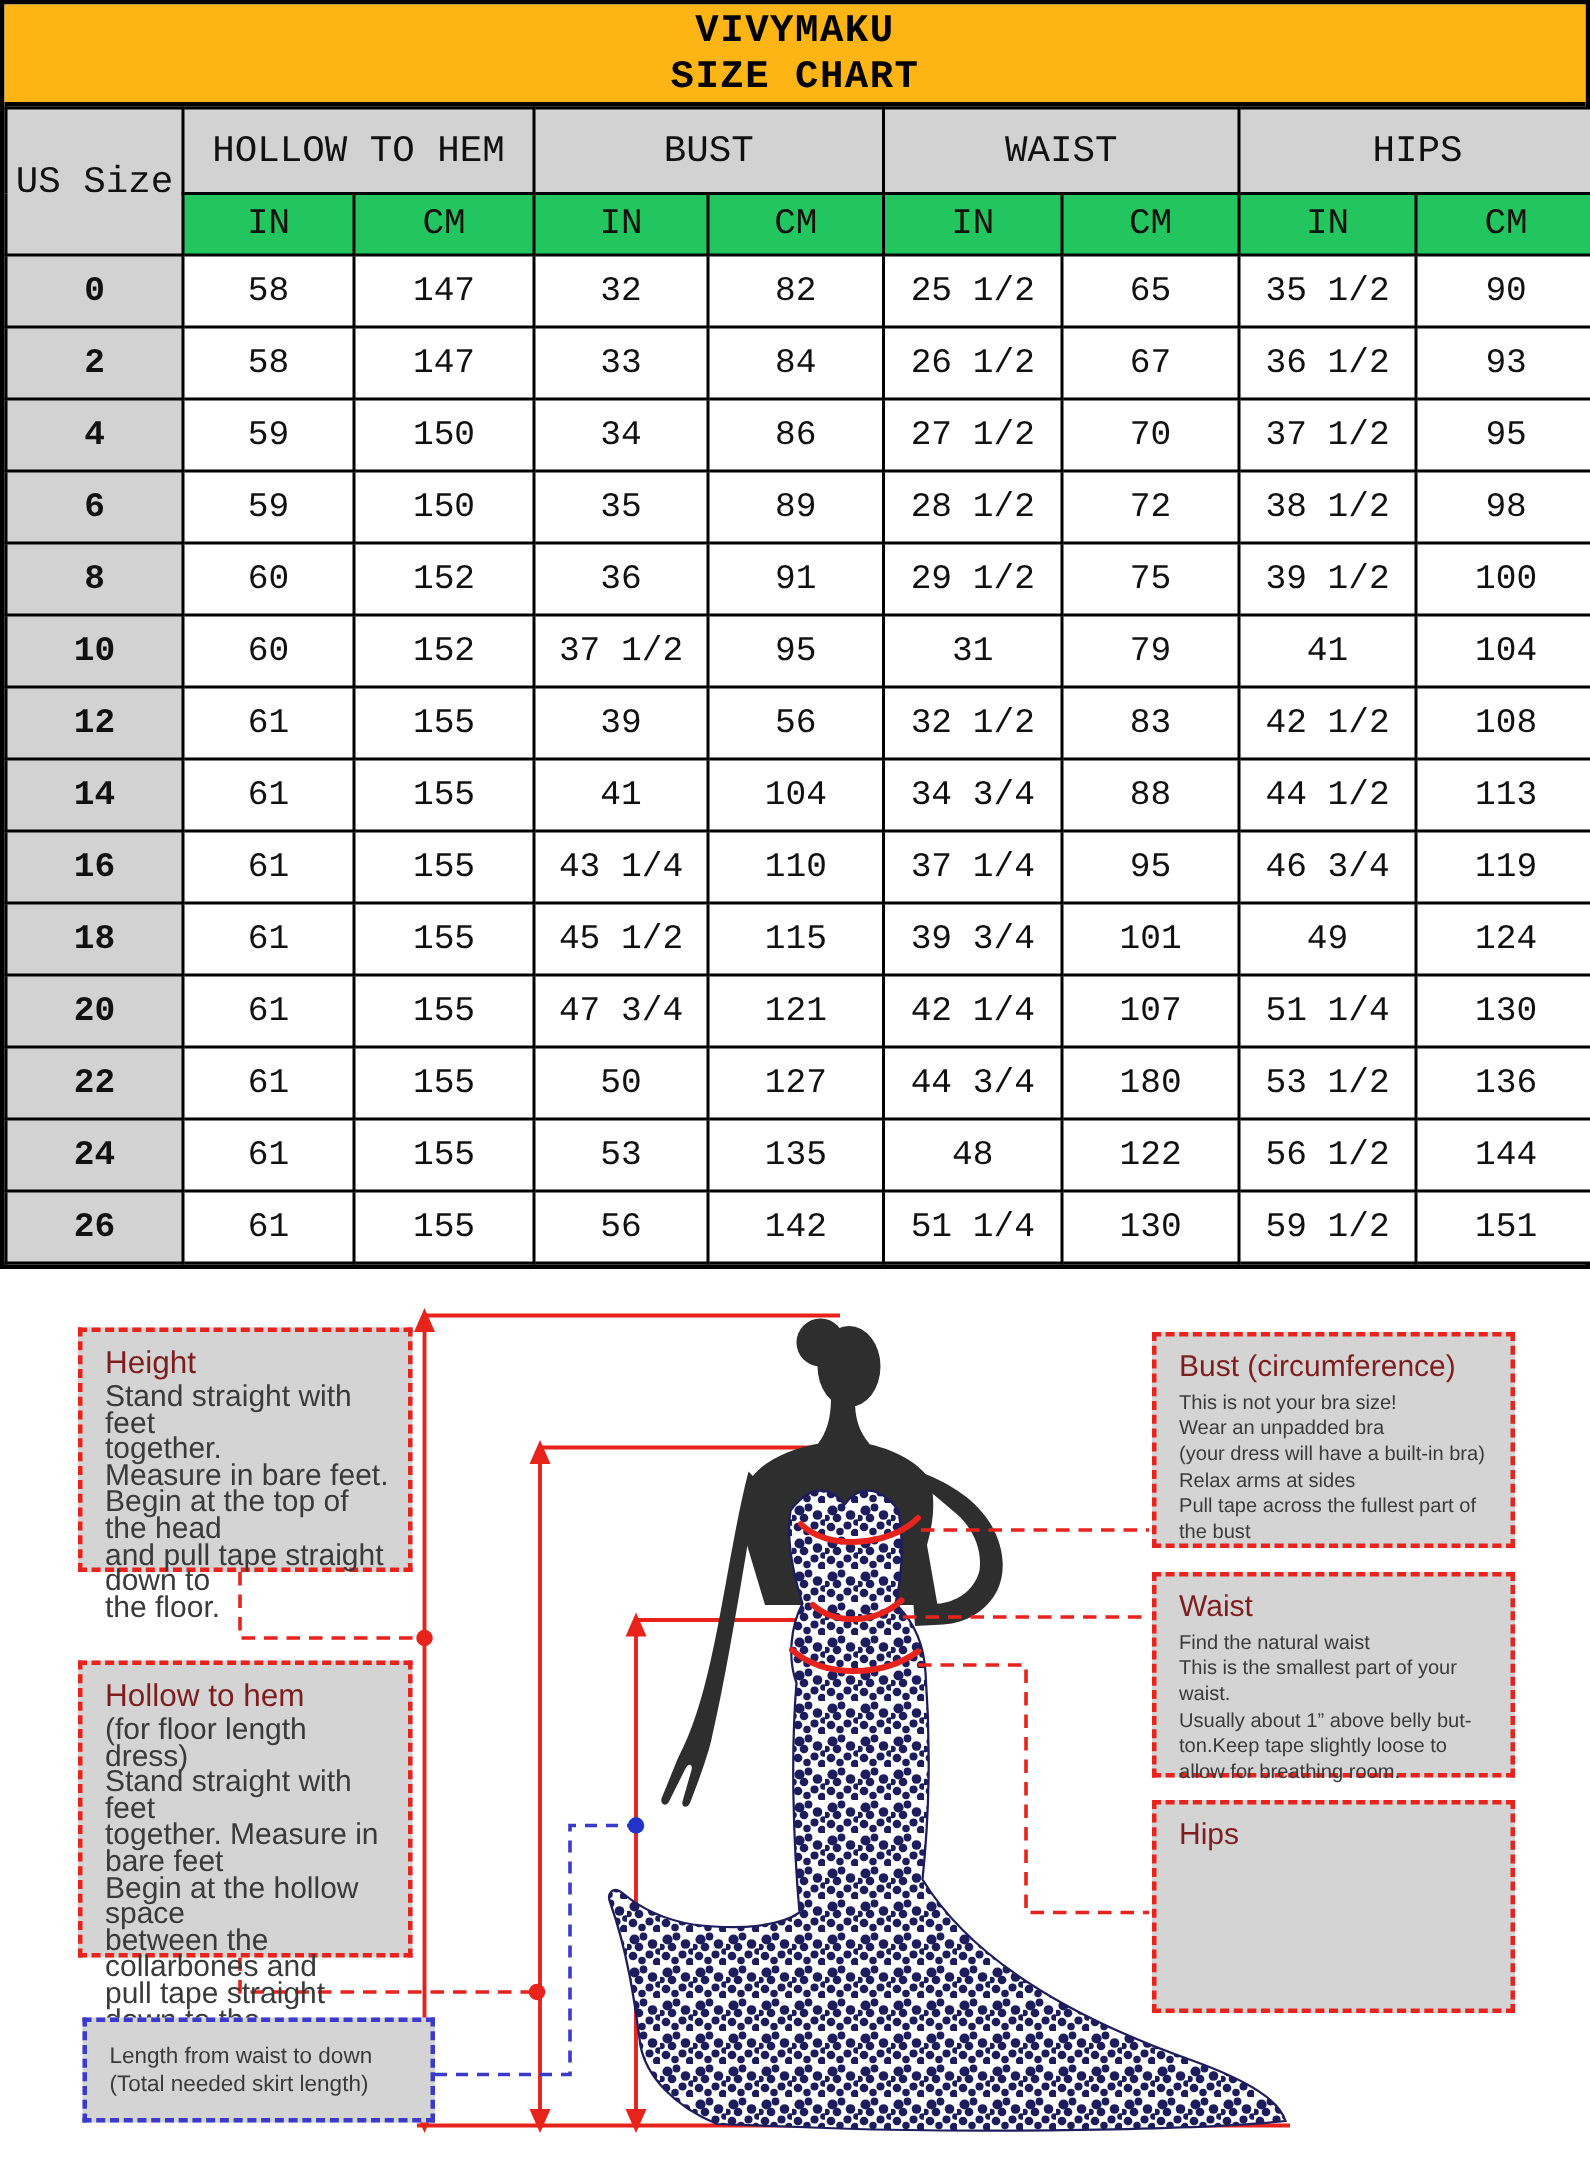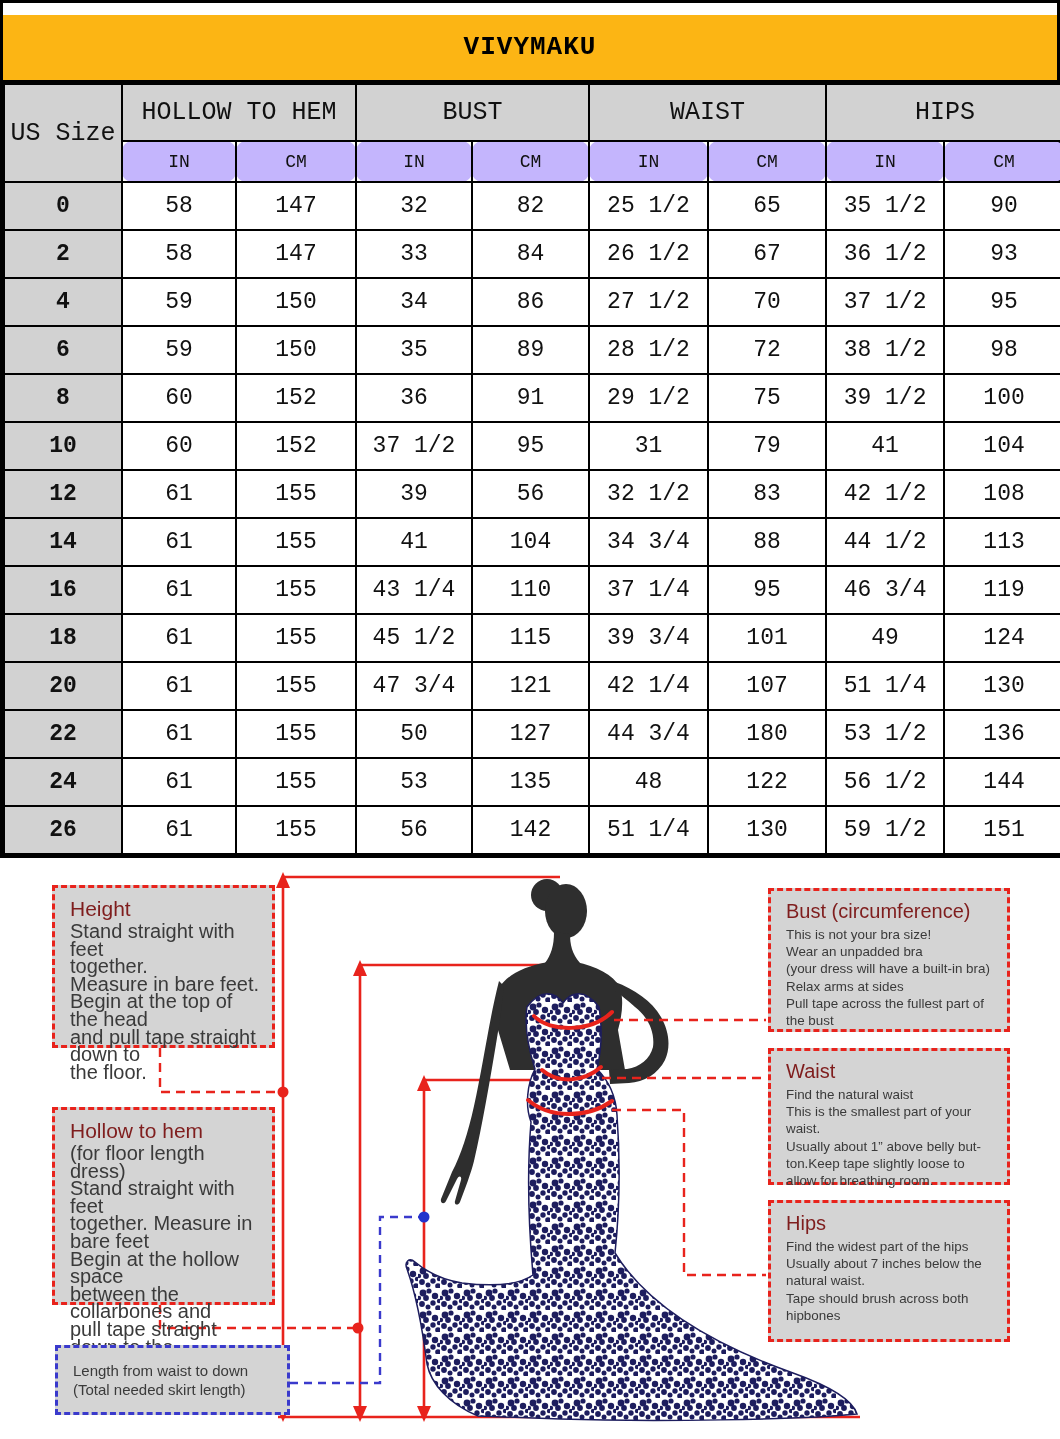--- a/index.html
+++ b/index.html
@@ -1,23 +1,23 @@
 <!DOCTYPE html>
 <html><head>
 <meta charset="utf-8">
 <style>
   html,body{margin:0;padding:0;background:#fff;}
   .sheet{position:relative;width:1060px;height:1439px;background:#fff;font-family:"Liberation Mono",monospace;color:#111;overflow:hidden;}
   .table-wrap{position:absolute;left:0;top:0;width:1060px;box-sizing:border-box;border:3px solid #000;}
-  .title-band{height:65px;background:#fcb514;border-bottom:3px solid #000;text-align:center;display:flex;flex-direction:column;justify-content:center;margin-top:12px;}
+  .title-band{height:65px;background:#fcb514;border-bottom:3px solid #000;text-align:center;display:flex;flex-direction:column;justify-content:center;}
   .title-band div{font-weight:bold;font-size:26px;line-height:31px;letter-spacing:1px;color:#000;}
   table.size-chart{width:100%;border-collapse:collapse;table-layout:fixed;}
   table.size-chart td{border:2px solid #000;text-align:center;vertical-align:middle;padding:0;font-size:23px;background:#fff;white-space:nowrap;}
   tr.group-row td{height:55px;background:#d2d2d2;font-size:25px;}
-  tr.unit-row td{height:39px;background:#c4b5fd;font-size:18px;border-radius:10px;}
+  tr.unit-row td{height:39px;background:#22c55e;font-size:24px;}
   td.corner{background:#d2d2d2!important;font-size:24px;font-family:Liberation Mono, monospace;}
   tbody.data-rows td{height:46px;}
   tbody.data-rows td.size-col{background:#d2d2d2;font-weight:bold;}
   
   .diagram{position:absolute;left:0;top:870px;width:1060px;height:569px;font-family:"Liberation Sans",sans-serif;}
   .diagram svg{position:absolute;left:0;top:0;z-index:1;}
   .note-box{position:absolute;z-index:2;box-sizing:border-box;background:#d4d4d4;border:3px dashed #e8231c;padding:8px 10px 8px 15px;color:#3a3a3a;}
   .note-box .nb-title{font-size:21px;line-height:25px;margin-bottom:2px;color:#7f1d1d;}
   .note-box .nb-body{font-size:20px;line-height:17.6px;white-space:pre-line;}
   .note-box.blue{border-color:#3a3acc;display:flex;align-items:center;}
@@ -25,20 +25,21 @@
   .right .nb-body{font-size:13.4px;line-height:17.2px;}
 </style>
 </head>
 <body>
 
 <div class="sheet">
 
   <div class="table-wrap">
     <div class="title-band">
       <div>VIVYMAKU</div>
+      <div>SIZE CHART</div>
     </div>
     <table class="size-chart">
       <colgroup>
         <col style="width:118px">
           <col style="width:114px">
           <col style="width:120px">
         <col style="width:116px">
           <col style="width:117px">
           <col style="width:119px">
         <col style="width:118px">
@@ -345,20 +346,15 @@
       <div class="nb-title">Waist</div>
       <div class="nb-body">Find the natural waist
 This is the smallest part of your
 waist.
 Usually about 1” above belly but-
 ton.Keep tape slightly loose to
 allow for breathing room.</div>
     </div>
     <div class="note-box right" style="left:768px;top:330px;width:242px;height:142px;">
       <div class="nb-title">Hips</div>
-      <div class="nb-body">Find the widest part of the hips
-Usually about 7 inches below the
-natural waist.
-Tape should brush across both
-hipbones</div>
     </div>
   </div>
 </div>
 
 </body></html>

